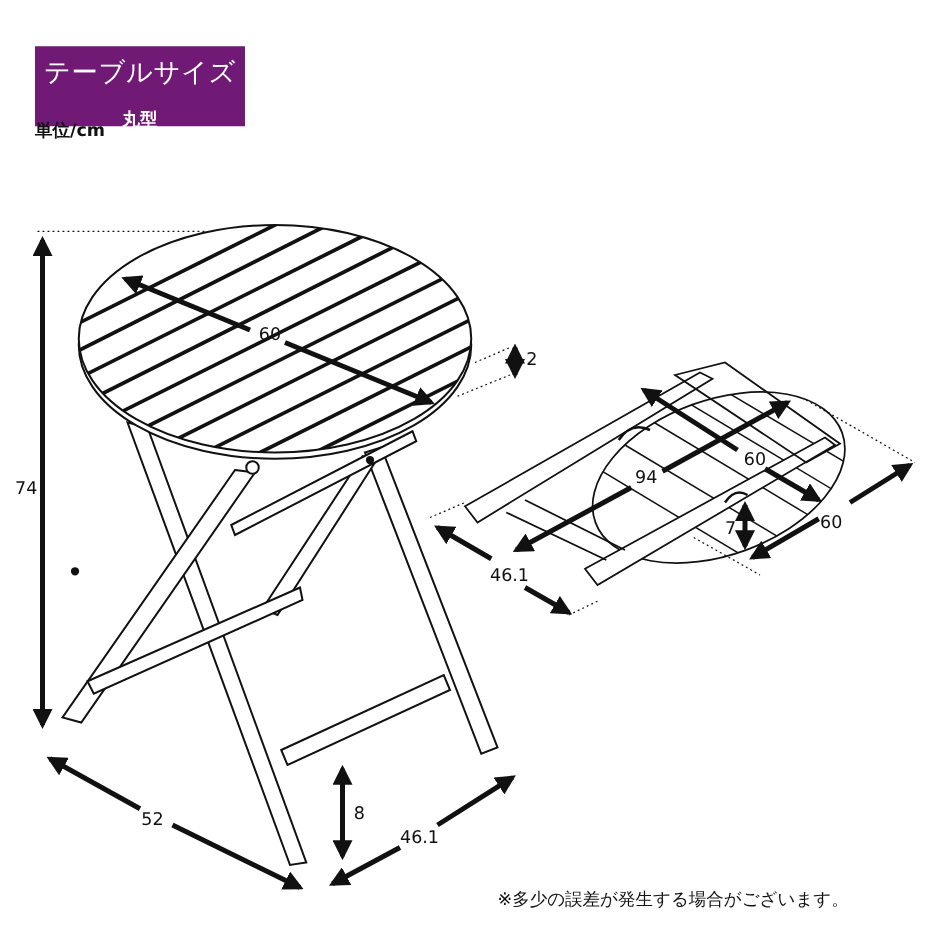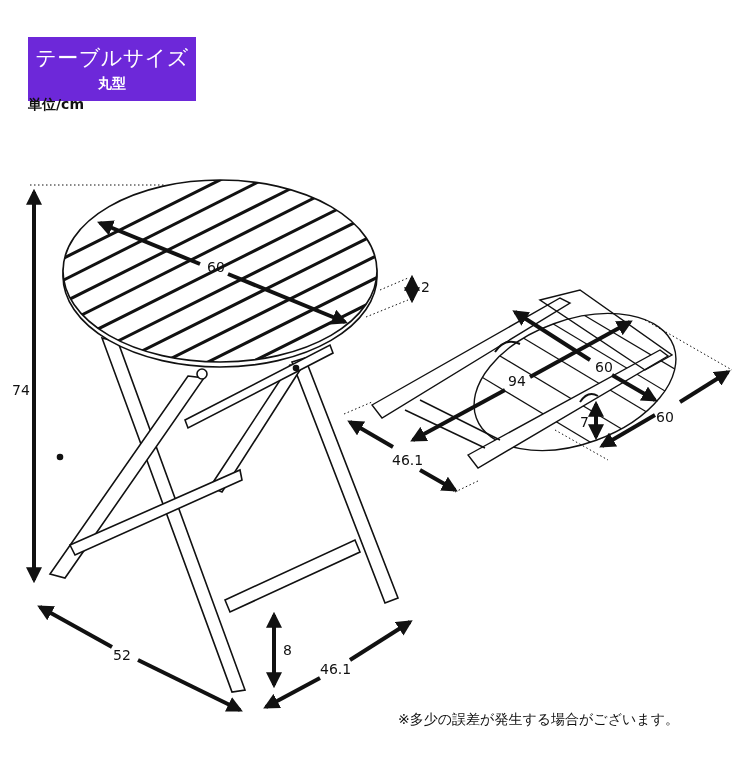--- a/index.html
+++ b/index.html
@@ -1,21 +1,21 @@
 <!DOCTYPE html>
 <html><head>
 <meta charset="utf-8">
 <style>
   html, body { margin: 0; padding: 0; background: #ffffff; }
   body { width: 750px; height: 759px; position: relative; overflow: hidden;
          font-family: "DejaVu Sans", "Liberation Sans", sans-serif; color: #111; }
   .title-box { position: absolute; left: 28px; top: 37px; width: 168px; height: 64px;
-               background: #6d28d9; color: #fff; text-align: center; }
+               background: #701a75; color: #fff; text-align: center; }
   .title-main { display: block; font-size: 21px; line-height: 24px; margin-top: 9px; letter-spacing: 0.5px; }
-  .title-sub { display: block; font-size: 14px; line-height: 18px; margin-top: 4px; font-weight: bold; }
+  .title-sub { display: block; font-size: 14px; line-height: 18px; margin-top: 17px; font-weight: bold; }
   .unit { position: absolute; left: 28px; top: 96px; font-size: 14px; font-weight: bold; }
   .note { position: absolute; left: 398px; top: 711px; font-size: 14px; }
   svg.diagram { position: absolute; left: 0; top: 0; }
   .dim { font-size: 14px; fill: #111; font-family: "DejaVu Sans", sans-serif; }
 </style>
 </head>
 <body>
 
 <div class="title-box">
   <span class="title-main">テーブルサイズ</span>

